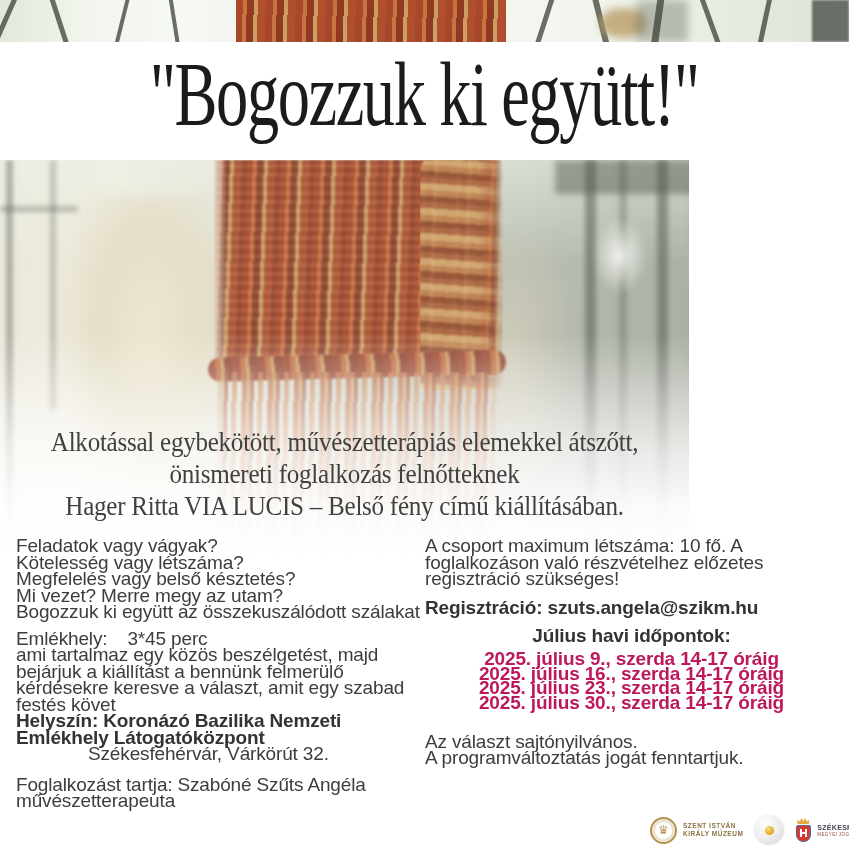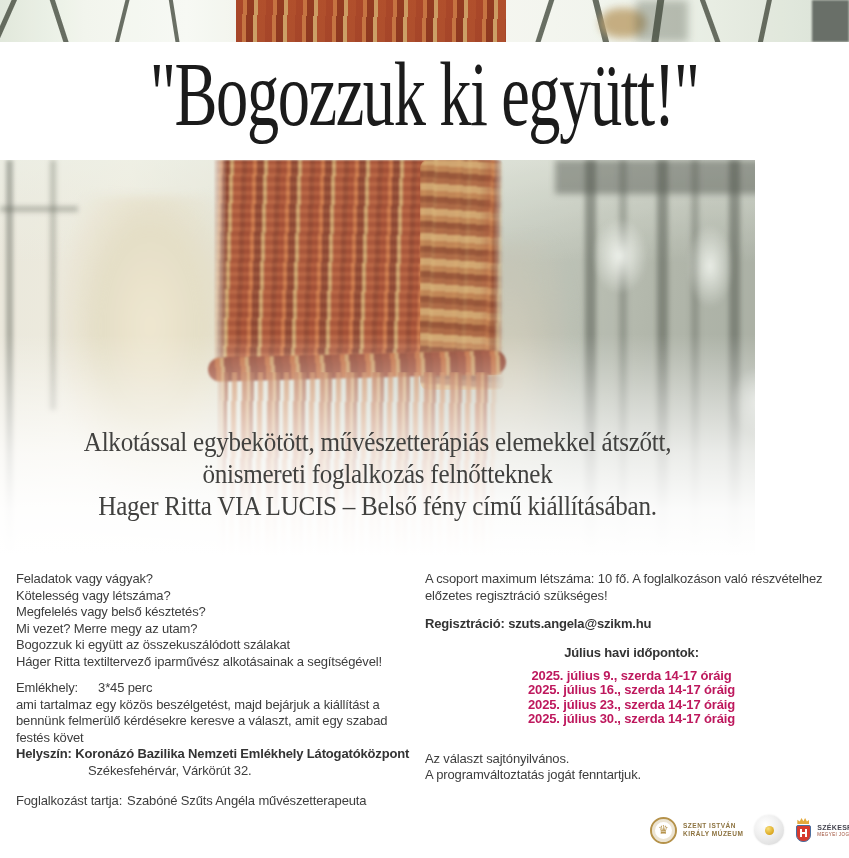--- a/index.html
+++ b/index.html
@@ -32,21 +32,21 @@
     filter:blur(.6px);}
   .pt-veil{position:absolute;inset:0;background:rgba(255,255,255,.08);}
 
   
   .title{position:absolute;top:44px;left:0;right:0;margin:0;text-align:center;
     font-family:"Liberation Serif",serif;font-weight:400;font-size:92px;line-height:100px;
     color:#1b1b1b;letter-spacing:-2px;white-space:nowrap;}
   .title .tt{display:inline-block;transform:scaleX(.70);transform-origin:50% 50%;}
 
   
-  .photo-main{position:absolute;top:160px;left:0;width:755px;height:396px;overflow:hidden;}
+  .photo-main{position:absolute;top:160px;left:0;width:689px;height:396px;overflow:hidden;}
   .pm-base{position:absolute;inset:0;background:
     linear-gradient(180deg, rgba(235,240,230,.55) 0%, rgba(235,240,230,0) 26%),
     linear-gradient(100deg,#e6e3d6 0%,#ece8da 16%,#dcdccd 32%,#c8ccbe 50%,#b3b9ac 68%,#a2a89b 84%,#99a094 100%);}
   .pm-frame-l1{position:absolute;left:6px;top:0;width:7px;height:396px;background:rgba(40,46,34,.38);filter:blur(2px);}
   .pm-frame-l2{position:absolute;left:50px;top:0;width:6px;height:250px;background:rgba(40,46,34,.28);filter:blur(2.5px);}
   .pm-frame-l3{position:absolute;left:0;top:46px;width:78px;height:6px;background:rgba(40,46,34,.32);filter:blur(2.5px);}
   .pm-stone{position:absolute;left:55px;top:36px;width:190px;height:310px;
     background:radial-gradient(ellipse at 50% 42%, #ece3c9 0%, #e0d8bd 38%, rgba(205,202,178,0) 72%);filter:blur(5px);}
   .pm-stele{position:absolute;left:445px;top:80px;width:130px;height:300px;
     background:radial-gradient(ellipse at 50% 45%, rgba(205,198,176,.9) 0%, rgba(190,186,168,.55) 45%, rgba(180,180,165,0) 75%);filter:blur(7px);}
@@ -83,21 +83,21 @@
   .pm-veil{position:absolute;inset:0;background:rgba(253,254,251,.16);}
   .pm-fade{position:absolute;inset:0;background:
     linear-gradient(180deg, rgba(255,255,255,0) 0%, rgba(255,255,255,0) 44%, rgba(255,255,255,.42) 60%, rgba(255,255,255,.75) 74%, rgba(255,255,255,.95) 88%, #fff 100%);}
 
   
   .subtitle{position:absolute;left:0;right:0;top:266px;text-align:center;
     font-family:"Liberation Serif",serif;font-size:27px;line-height:32px;color:#41413f;letter-spacing:-.3px;}
   .subtitle div{transform:scaleX(.93);transform-origin:50% 50%;white-space:nowrap;}
 
   
-  .col{position:absolute;top:571px;font-size:13px;line-height:16.5px;letter-spacing:-.15px;color:#3d3d3d;}
+  .col{position:absolute;top:538px;font-size:19px;line-height:16.5px;letter-spacing:-.15px;color:#3d3d3d;}
   .col-left{left:16px;width:404px;}
   .col-right{left:425px;width:413px;}
   .col p{margin:0;}
   .b{font-weight:bold;color:#333;}
   .duration-line{margin-top:10px;}
   .dur-val{margin-left:20px;}
   .venue-line{}
   .venue-addr{padding-left:72px;}
   .host-line{margin-top:14px;}
   .host-val{margin-left:5px;}
@@ -180,21 +180,20 @@
       <div>Hager Ritta VIA LUCIS – Belső fény című kiállításában.</div>
     </div>
   </div>
 
   <div class="col col-left">
     <div>Feladatok vagy vágyak?</div>
     <div>Kötelesség vagy létszáma?</div>
     <div>Megfelelés vagy belső késztetés?</div>
     <div>Mi vezet? Merre megy az utam?</div>
     <div>Bogozzuk ki együtt az összekuszálódott szálakat</div>
-    <div>Háger Ritta textiltervező iparművész alkotásainak a segítségével!</div>
     <div class="duration-line">
       <span>Emlékhely:</span><span class="dur-val">3*45 perc</span>
     </div>
     <p>ami tartalmaz egy közös beszélgetést, majd bejárjuk a kiállítást a bennünk felmerülő kérdésekre keresve a választ, amit egy szabad festés követ</p>
     <div class="venue-line">
       <span class="b">Helyszín:</span>
       <span class="b">Koronázó Bazilika Nemzeti Emlékhely Látogatóközpont</span>
     </div>
     <div class="venue-addr">Székesfehérvár, Várkörút 32.</div>
     <div class="host-line">

